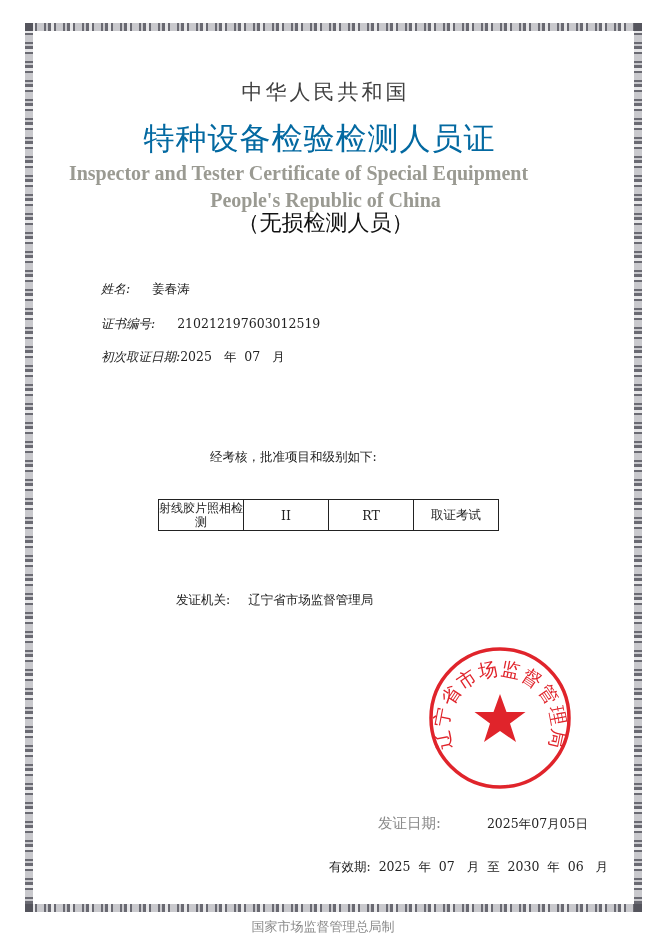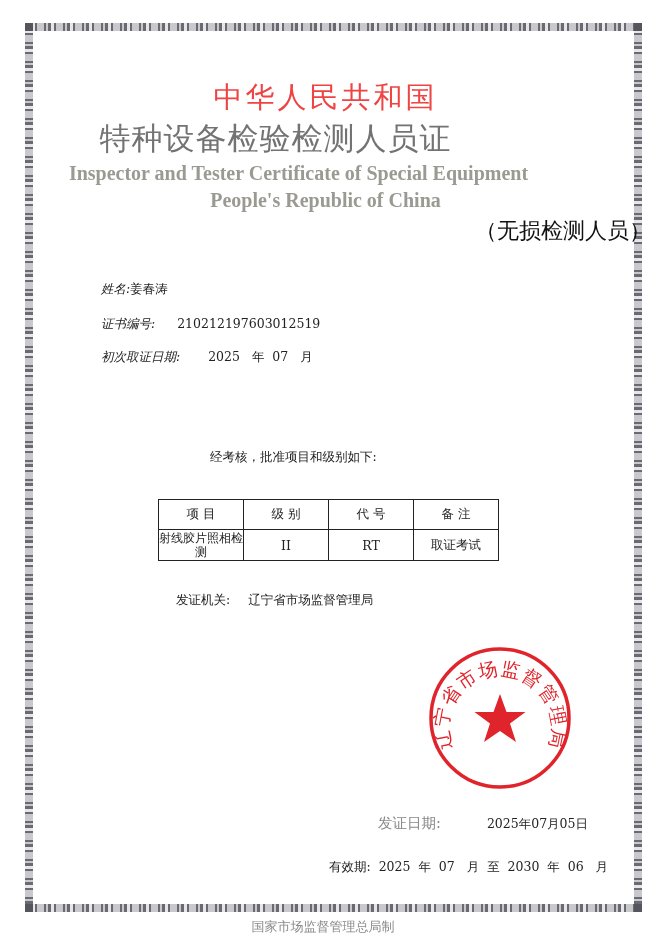--- a/index.html
+++ b/index.html
@@ -10,31 +10,31 @@
     background:repeating-linear-gradient(90deg,#6a6a72 0 2px,#c9c9cd 2px 4px,#6a6a72 4px 7px,#e6e6e8 7px 10px,#6a6a72 10px 12px,#c9c9cd 12px 19px);}
   .bar.bottom{left:0;bottom:0;right:0;height:8px;
     background:repeating-linear-gradient(90deg,#6a6a72 0 2px,#c9c9cd 2px 4px,#6a6a72 4px 7px,#e6e6e8 7px 10px,#6a6a72 10px 12px,#c9c9cd 12px 19px);}
   .bar.left{left:0;top:0;bottom:0;width:8px;
     background:repeating-linear-gradient(180deg,#6a6a72 0 2px,#c9c9cd 2px 4px,#6a6a72 4px 7px,#e6e6e8 7px 10px,#6a6a72 10px 12px,#c9c9cd 12px 19px);}
   .bar.right{right:0;top:0;bottom:0;width:8px;
     background:repeating-linear-gradient(180deg,#6a6a72 0 2px,#c9c9cd 2px 4px,#6a6a72 4px 7px,#e6e6e8 7px 10px,#6a6a72 10px 12px,#c9c9cd 12px 19px);}
   .corner{position:absolute;width:8px;height:8px;background:#55555d;}
   .corner.tl{left:0;top:0}.corner.tr{right:0;top:0}.corner.bl{left:0;bottom:0}.corner.br{right:0;bottom:0}
 
-  .title1{position:absolute;left:0;width:651px;top:78px;text-align:center;font-family:"DejaVu Sans",sans-serif;font-size:29px;letter-spacing:3px;color:#ef4444;}
-  .title2{position:absolute;left:0;width:551px;top:118px;text-align:center;font-family:"DejaVu Sans",sans-serif;font-size:31px;letter-spacing:1px;color:#737373;}
+  .title1{position:absolute;left:0;width:651px;top:78px;text-align:center;font-family:"DejaVu Sans",sans-serif;font-size:21px;letter-spacing:3px;color:#404040;}
+  .title2{position:absolute;left:0;width:551px;top:118px;text-align:center;font-family:"DejaVu Sans",sans-serif;font-size:31px;letter-spacing:1px;color:#0369a1;padding-left:44px;}
   .en1{position:absolute;left:0;width:597px;top:162px;text-align:center;font-family:"Liberation Serif",serif;font-weight:bold;font-size:20px;color:#9a9a92;}
   .en2{position:absolute;left:0;width:651px;top:189px;text-align:center;font-family:"Liberation Serif",serif;font-weight:bold;font-size:20px;color:#9a9a92;}
-  .subtitle{position:absolute;left:0;width:651px;top:216px;text-align:right;font-family:"DejaVu Sans",sans-serif;font-size:22px;color:#111;}
+  .subtitle{position:absolute;left:0;width:651px;top:208px;text-align:center;font-family:"DejaVu Sans",sans-serif;font-size:22px;color:#111;}
 
   .field{position:absolute;left:93px;font-size:12.5px;color:#222;white-space:pre;}
   .field .lbl{display:inline-block;font-style:italic;}
-  .f-name{top:266px}.f-name .val{}
+  .f-name{top:266px}.f-name .val{margin-left:22px}
   .f-cert{top:301px}.f-cert .val{margin-left:22px}
-  .f-first{top:334px}.f-first .val{margin-left:28px}
+  .f-first{top:334px}.f-first .val{margin-left:0}
 
   .approve{position:absolute;left:166px;top:449px;font-size:12.5px;color:#222;margin-left:44px;}
 
   table.items{position:absolute;left:158px;top:499px;border-collapse:collapse;font-size:12.5px;color:#222;}
   table.items td{border:1.5px solid #222;text-align:center;padding:0;}
   table.items tr.head td{height:29px;}
   table.items tr.row td{height:30px;}
   .c1{width:84px}.c2{width:84px}.c3{width:84px}.c4{width:84px}
   .proj{font-size:12px;line-height:14px;}
 
@@ -76,26 +76,20 @@
   <span class="lbl">证书编号:</span><span class="val">210212197603012519</span>
 </div>
 <div class="field f-first">
   <span class="lbl">初次取证日期:</span><span class="val">2025   年  07   月</span>
 </div>
 
 <div class="approve">经考核，批准项目和级别如下:</div>
 
 <table class="items">
   <tbody>
-      <tr class="head">
-    <td class="c1">项  目</td>
-    <td class="c2">级  别</td>
-    <td class="c3">代  号</td>
-    <td class="c4">备 注</td>
-  </tr>
   <tr class="row">
     <td class="c1 proj">射线胶片照相检测</td>
     <td class="c2">II</td>
     <td class="c3">RT</td>
     <td class="c4">取证考试</td>
   </tr>
 </tbody>
   </table>
 
 <div class="issuer">

